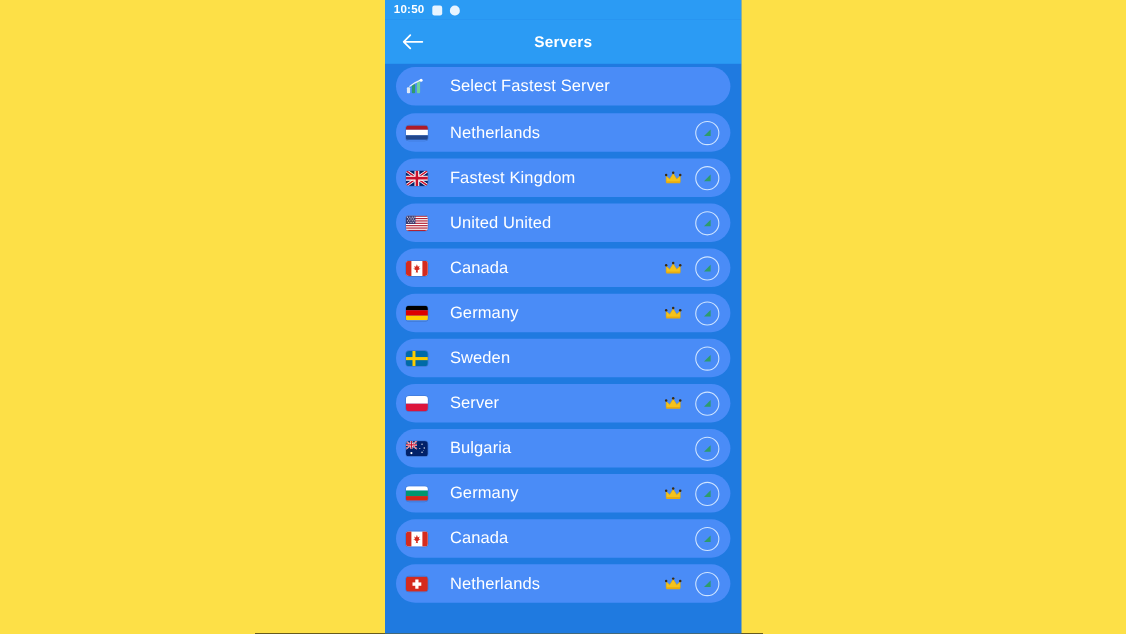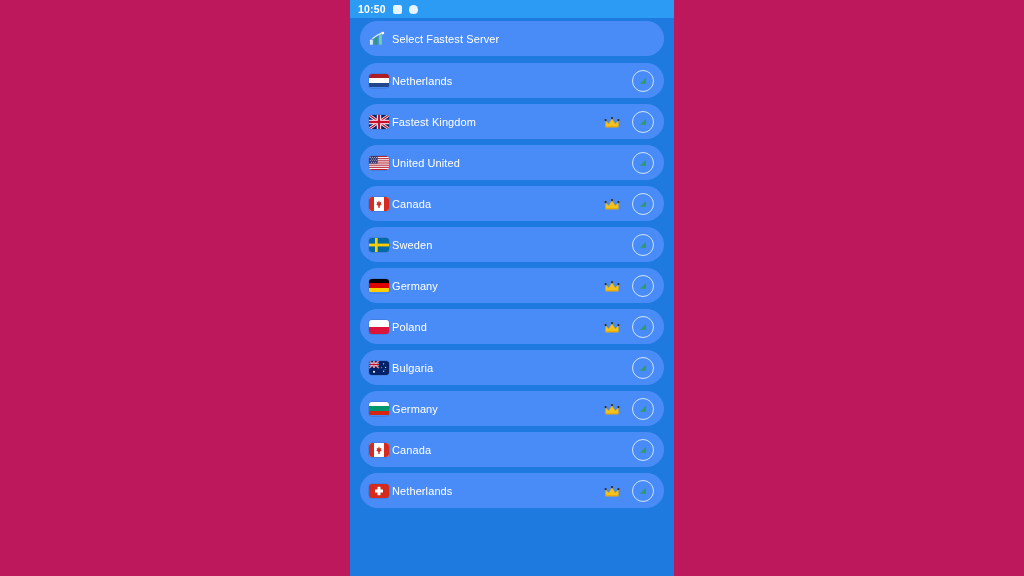--- a/index.html
+++ b/index.html
@@ -10,21 +10,21 @@
     height: 576px;
     overflow: hidden;
   }
   body {
     font-family: "Liberation Sans", sans-serif;
   }
   .screen-wrap {
     position: relative;
     width: 1024px;
     height: 576px;
-    background: #be185d;
+    background: #fde047;
   }
   .phone {
     position: absolute;
     left: 350px;
     top: 0;
     width: 324px;
     height: 576px;
     background: #1f7ae0;
     overflow: hidden;
   }
@@ -108,22 +108,22 @@
     width: 20px;
     height: 14px;
     border-radius: 3px;
     flex: 0 0 auto;
     overflow: hidden;
     position: relative;
     box-shadow: 0 0 0 .5px rgba(0,0,0,.18);
   }
   .row-label {
     color: #ffffff;
-    font-size: 11px;
-    margin-left: 3px;
+    font-size: 15px;
+    margin-left: 20px;
     letter-spacing: .1px;
     white-space: nowrap;
   }
   .spacer { flex: 1 1 auto; }
   .crown {
     width: 16px;
     height: 13px;
     margin-right: 12px;
     flex: 0 0 auto;
   }
@@ -152,20 +152,28 @@
 
 <div class="screen-wrap">
   <div class="phone">
 
     <div class="status-bar">
       <span class="status-time">10:50</span>
       <span class="status-icon sq"></span>
       <span class="status-icon shield"></span>
     </div>
 
+    <div class="header">
+      <div class="back-btn">
+        <svg width="20" height="16" viewBox="0 0 20 16">
+          <path d="M8 2 L2 8 L8 14 M2 8 L19 8" fill="none" stroke="#ffffff" stroke-width="1.6" stroke-linecap="round" stroke-linejoin="round"></path>
+        </svg>
+      </div>
+      <div class="header-title">Servers</div>
+    </div>
 
     <div class="list">
 
       <div class="row fastest">
         <svg class="fastest-icon" viewBox="0 0 22 16">
           <rect x="1" y="9" width="3.2" height="6" rx="1" fill="#dfe9f5"></rect>
           <rect x="6" y="6" width="3.2" height="9" rx="1" fill="#2e9b6b"></rect>
           <rect x="11" y="3" width="3.2" height="12" rx="1" fill="#6fd19b"></rect>
           <path d="M4 8 L9 4.5 L14 2" fill="none" stroke="#e8f1fb" stroke-width="1.2" stroke-linecap="round"></path>
           <circle cx="15.2" cy="2" r="1.5" fill="#ffffff"></circle>
@@ -266,34 +274,20 @@
                 <circle cx="10" cy="2.4" r="1.4" fill="#3a2a10"></circle>
                 <circle cx="18" cy="5" r="1.4" fill="#3a2a10"></circle>
               </svg></div>
             <div class="signal-circle">
               <svg viewBox="0 0 14 14" width="12" height="12">
                 <path d="M10.5 3.2 L10.5 10.2 L3.5 10.2 Z" fill="#2e9b6b"></path>
               </svg>
             </div>
           </div>
           <div class="row">
-            <div class="flag"><svg viewBox="0 0 30 20" width="100%" height="100%" preserveAspectRatio="none">
-                <rect width="30" height="20" fill="#006aa7"></rect>
-                <rect x="9" y="0" width="4" height="20" fill="#fecc00"></rect>
-                <rect x="0" y="8" width="30" height="4" fill="#fecc00"></rect>
-              </svg></div>
-            <span class="row-label">Sweden</span>
-            <span class="spacer"></span>
-            <div class="signal-circle">
-              <svg viewBox="0 0 14 14" width="12" height="12">
-                <path d="M10.5 3.2 L10.5 10.2 L3.5 10.2 Z" fill="#2e9b6b"></path>
-              </svg>
-            </div>
-          </div>
-          <div class="row">
             <div class="flag">
               <div class="st" style="top:0;height:33.4%;background:#000000"></div>
               <div class="st" style="top:33.4%;height:33.2%;background:#dd0000"></div>
               <div class="st" style="top:66.6%;height:33.4%;background:#ffce00"></div>
             </div>
             <span class="row-label">Germany</span>
             <span class="spacer"></span>
             <div class="crown"><svg viewBox="0 0 20 16" width="100%" height="100%">
                 <path d="M2 13 L2 6 L6 9.5 L10 3.2 L14 9.5 L18 6 L18 13 Z" fill="#f5c21b" stroke="#e0a800" stroke-width=".6" stroke-linejoin="round"></path>
                 <rect x="2" y="12.4" width="16" height="2" rx=".7" fill="#e8ab10"></rect>
@@ -301,25 +295,39 @@
                 <circle cx="10" cy="2.4" r="1.4" fill="#3a2a10"></circle>
                 <circle cx="18" cy="5" r="1.4" fill="#3a2a10"></circle>
               </svg></div>
             <div class="signal-circle">
               <svg viewBox="0 0 14 14" width="12" height="12">
                 <path d="M10.5 3.2 L10.5 10.2 L3.5 10.2 Z" fill="#2e9b6b"></path>
               </svg>
             </div>
           </div>
           <div class="row">
+            <div class="flag"><svg viewBox="0 0 30 20" width="100%" height="100%" preserveAspectRatio="none">
+                <rect width="30" height="20" fill="#006aa7"></rect>
+                <rect x="9" y="0" width="4" height="20" fill="#fecc00"></rect>
+                <rect x="0" y="8" width="30" height="4" fill="#fecc00"></rect>
+              </svg></div>
+            <span class="row-label">Sweden</span>
+            <span class="spacer"></span>
+            <div class="signal-circle">
+              <svg viewBox="0 0 14 14" width="12" height="12">
+                <path d="M10.5 3.2 L10.5 10.2 L3.5 10.2 Z" fill="#2e9b6b"></path>
+              </svg>
+            </div>
+          </div>
+          <div class="row">
             <div class="flag">
               <div class="st" style="top:0;height:50%;background:#ffffff"></div>
               <div class="st" style="top:50%;height:50%;background:#dc143c"></div>
             </div>
-            <span class="row-label">Poland</span>
+            <span class="row-label">Server</span>
             <span class="spacer"></span>
             <div class="crown"><svg viewBox="0 0 20 16" width="100%" height="100%">
                 <path d="M2 13 L2 6 L6 9.5 L10 3.2 L14 9.5 L18 6 L18 13 Z" fill="#f5c21b" stroke="#e0a800" stroke-width=".6" stroke-linejoin="round"></path>
                 <rect x="2" y="12.4" width="16" height="2" rx=".7" fill="#e8ab10"></rect>
                 <circle cx="2" cy="5" r="1.4" fill="#3a2a10"></circle>
                 <circle cx="10" cy="2.4" r="1.4" fill="#3a2a10"></circle>
                 <circle cx="18" cy="5" r="1.4" fill="#3a2a10"></circle>
               </svg></div>
             <div class="signal-circle">
               <svg viewBox="0 0 14 14" width="12" height="12">

